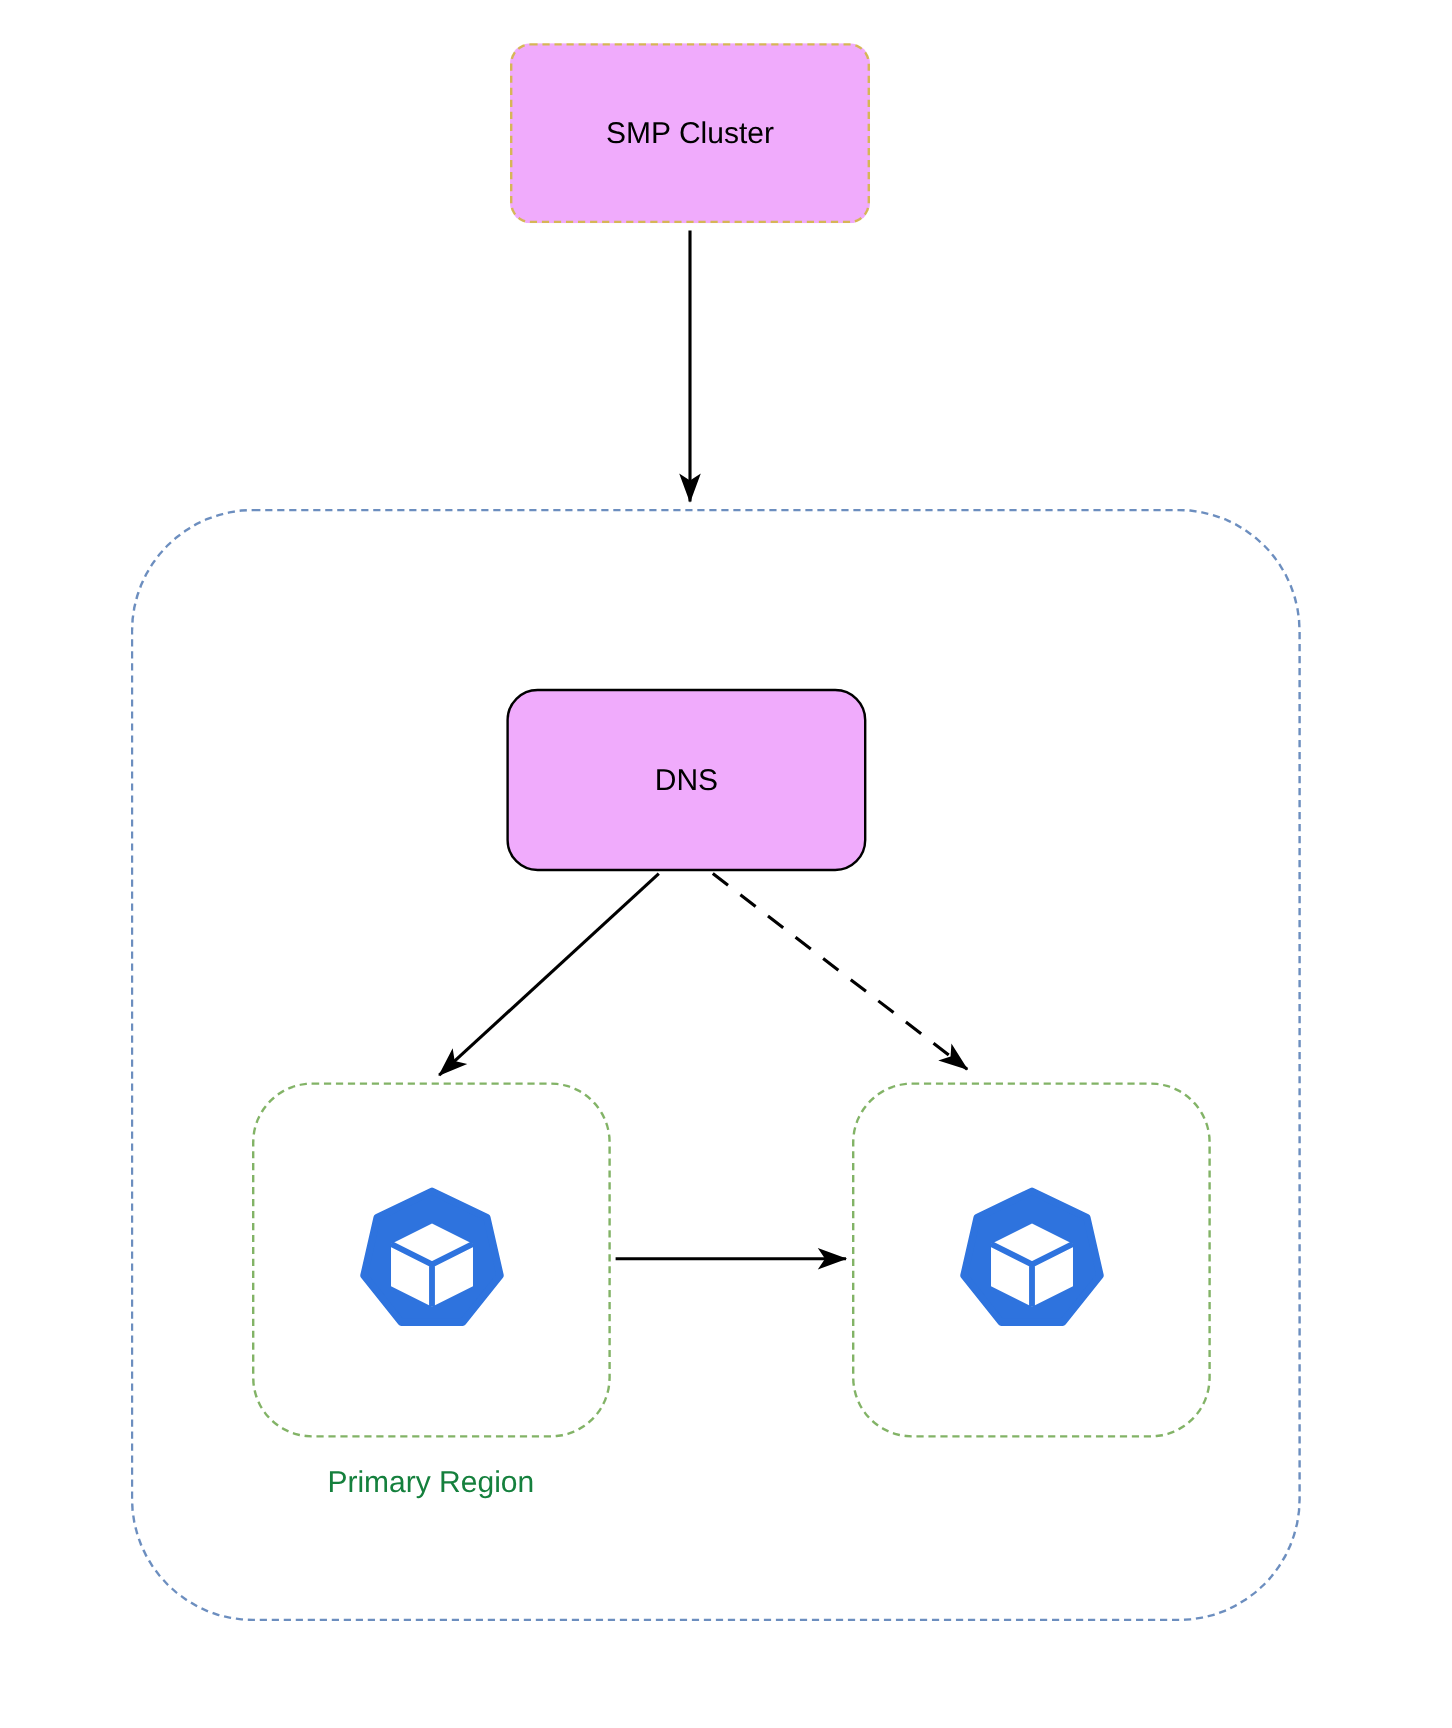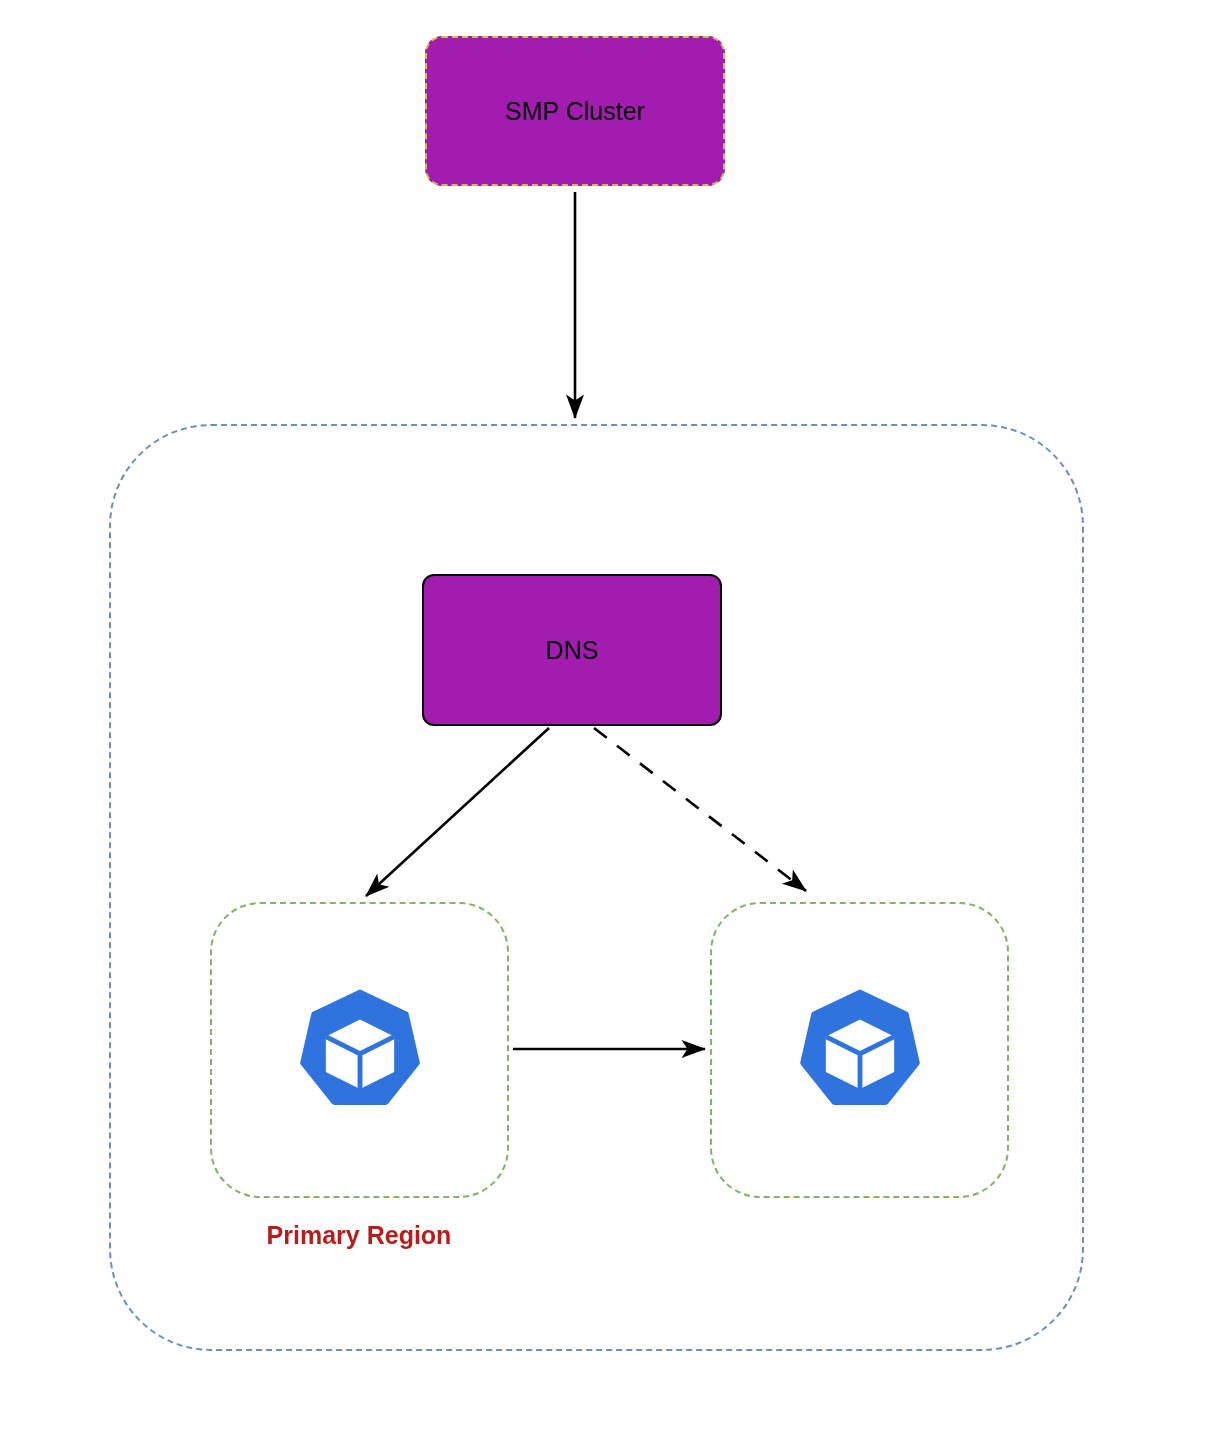--- a/index.html
+++ b/index.html
@@ -22,21 +22,21 @@
     position: absolute;
     left: 0;
     top: 0;
     width: 1210px;
     height: 1440px;
     pointer-events: none;
   }
   .node {
     position: absolute;
     box-sizing: border-box;
-    background: #a21caf;
+    background: #f0abfc;
     display: flex;
     align-items: center;
     justify-content: center;
     font-size: 25px;
     line-height: 1.2;
     text-align: center;
   }
   .node-smp {
     left: 425px;
     top: 36px;
@@ -55,21 +55,21 @@
     border: 2.5px dashed #6c8ebf;
     border-radius: 102px;
     background: transparent;
   }
   .node-dns {
     left: 422px;
     top: 574px;
     width: 300px;
     height: 152px;
     border: 2.5px solid #000000;
-    border-radius: 12px;
+    border-radius: 26px;
   }
   .region {
     position: absolute;
     box-sizing: border-box;
     width: 299px;
     height: 296px;
     top: 902px;
     border: 2.5px dashed #82b366;
     border-radius: 50px;
     background: #ffffff;
@@ -84,22 +84,21 @@
     height: 122px;
     display: block;
   }
   .region-label {
     position: absolute;
     width: 320px;
     top: 1219px;
     text-align: center;
     font-size: 25px;
     line-height: 32px;
-    color: #b91c1c;
-    font-weight: bold;
+    color: #15803d;
   }
   .label-primary { left: 199px; }
   .label-secondary { left: 699px; }
 </style>
 </head>
 <body>
 
 <div class="canvas">
 
   <div class="container-outer"></div>

